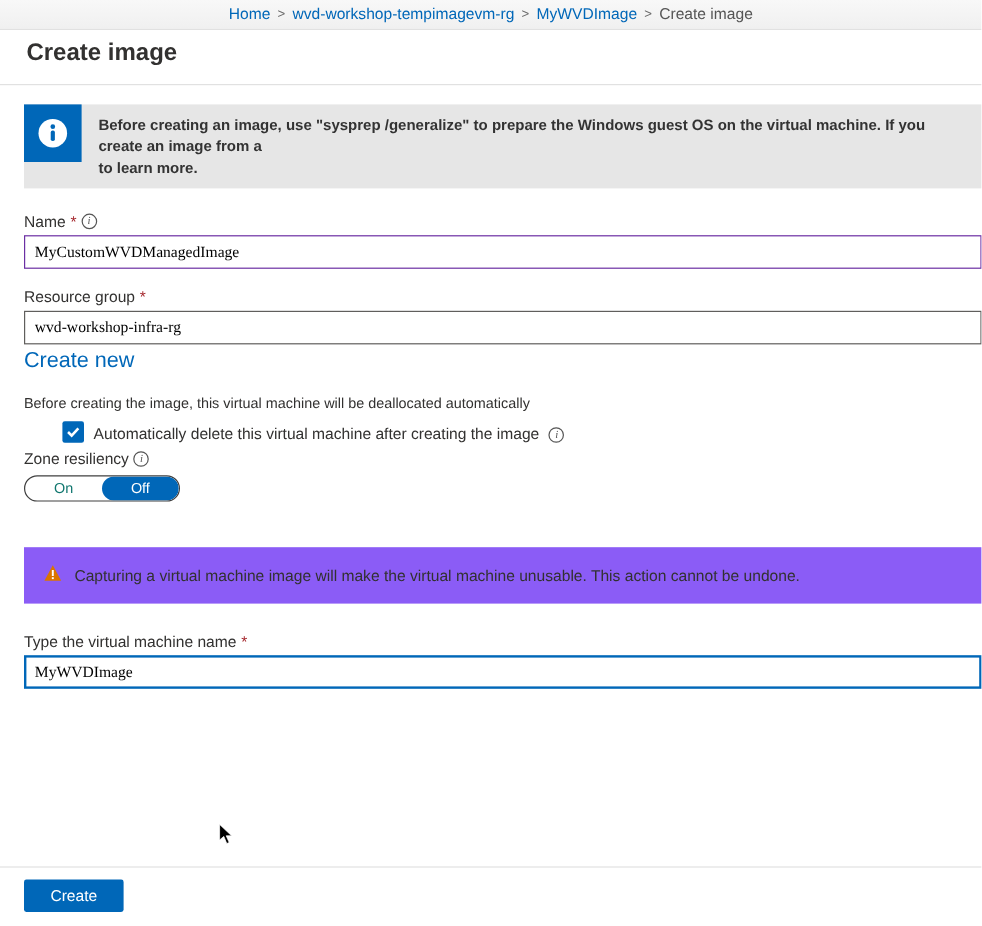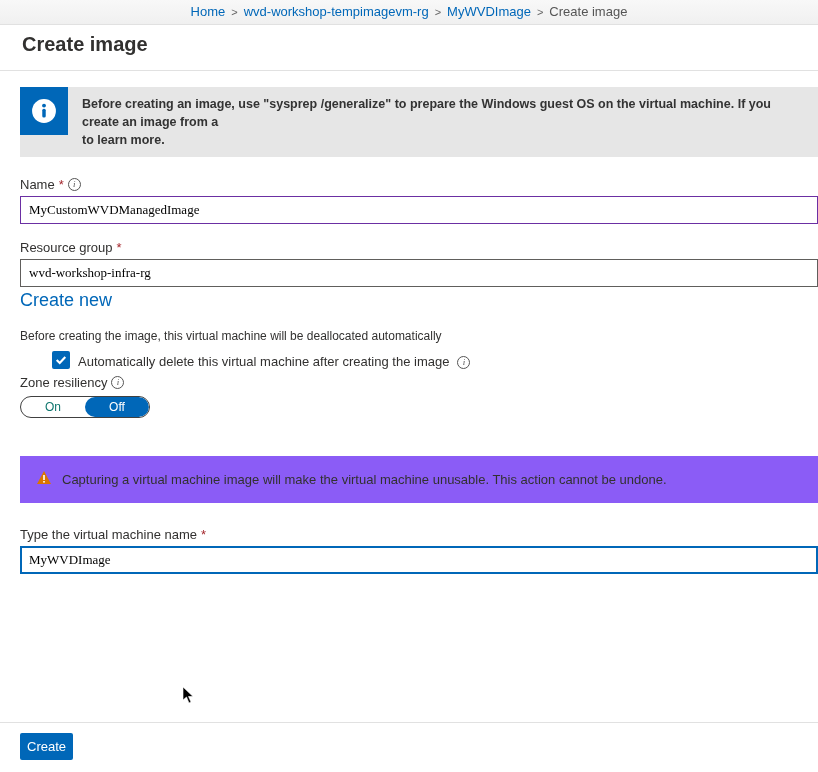--- a/index.html
+++ b/index.html
@@ -140,21 +140,21 @@
       position: absolute;
       bottom: 0; left: 0; right: 0;
       border-top: 1px solid #e1e1e1;
       padding: 10px 20px 12px 20px;
       background: #fff;
     }
     .create-btn {
       background: #0067b8;
       color: #fff;
       border: none;
-      padding: 6px 7px;
+      padding: 6px 22px;
       font-size: 13px;
       font-family: inherit;
       cursor: pointer;
       border-radius: 2px;
     }
     .cursor-arrow {
       position: absolute;
       left: 182px; top: 686px;
       pointer-events: none;
     }

